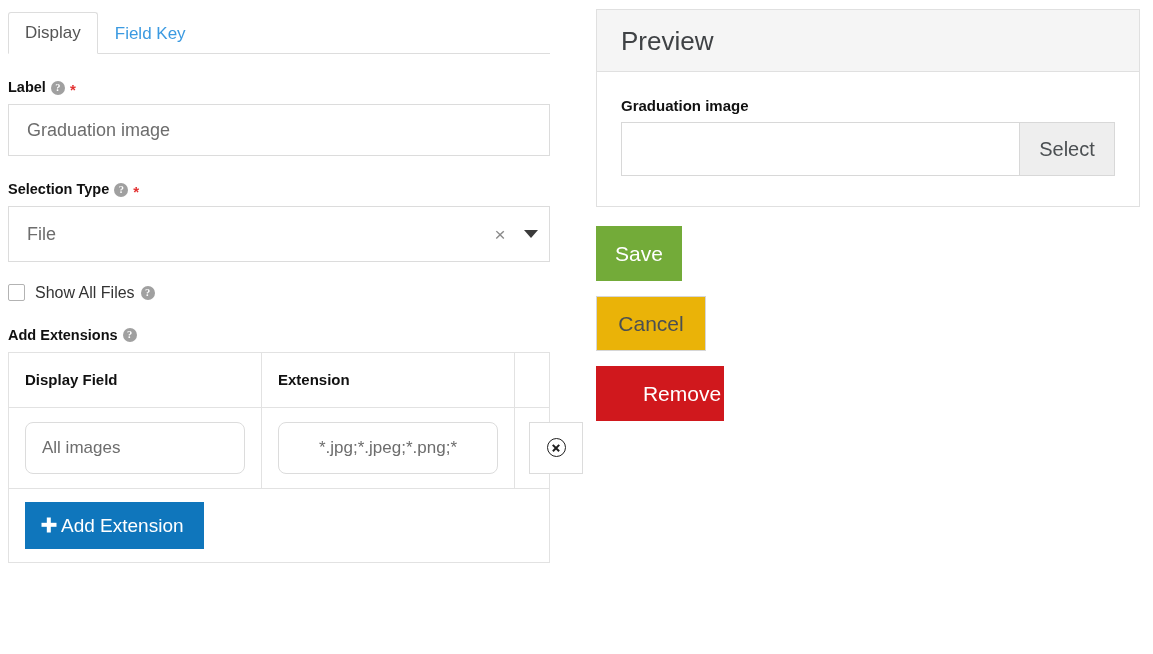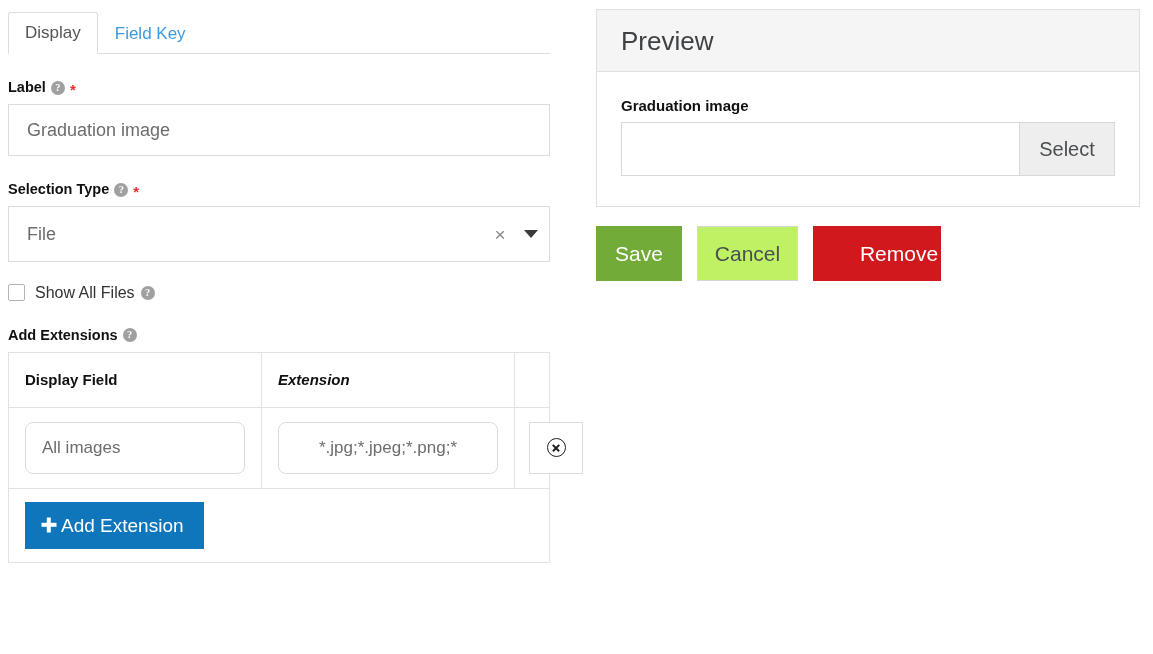--- a/index.html
+++ b/index.html
@@ -186,21 +186,21 @@
   }
   .ext-table th {
     height: 54px;
     text-align: left;
     font-size: 15px;
     font-weight: bold;
     color: #111111;
     padding-left: 16px;
   }
   .col-name  { width: 236px; }
-  .col-ext   { width: 236px; font-style: italic; }
+  .col-ext   { width: 236px; }
   .col-act   { width: auto; }
 
   .ext-table td.cell-pad { padding: 14px 16px; }
   .cell-input {
     width: 100%;
     height: 52px;
     box-sizing: border-box;
     border: 1px solid #dcdcdc;
     background: #ffffff;
     font-size: 17px;
@@ -338,33 +338,34 @@
     cursor: pointer;
     border-radius: 0;
   }
 
   
   .actions {
     margin-top: 19px;
     display: flex;
     gap: 15px;
     align-items: flex-start;
+    flex-direction: column;
   }
   .btn {
     font-family: "Liberation Sans", sans-serif;
     font-size: 21px;
     line-height: 1;
     border: 1px solid transparent;
     cursor: pointer;
     box-sizing: border-box;
     border-radius: 0;
     padding: 0;
   }
   .btn-save   { width: 86px; height: 55px; background: #73ab39; color: #ffffff; }
-  .btn-cancel { width: 101px; height: 55px; background: #bef264; color: #4b4f52; border: 1px solid #d6d6d6; }
+  .btn-cancel { width: 110px; height: 55px; background: #eab308; color: #4b4f52; border: 1px solid #d6d6d6; }
   .btn-remove { width: 128px; height: 55px; background: #d0181d; color: #ffffff; padding-left: 44px; }
 </style>
 </head>
 <body>
 
 <div id="root">
 
   <div class="left-col">
 
     <div class="tabs">

